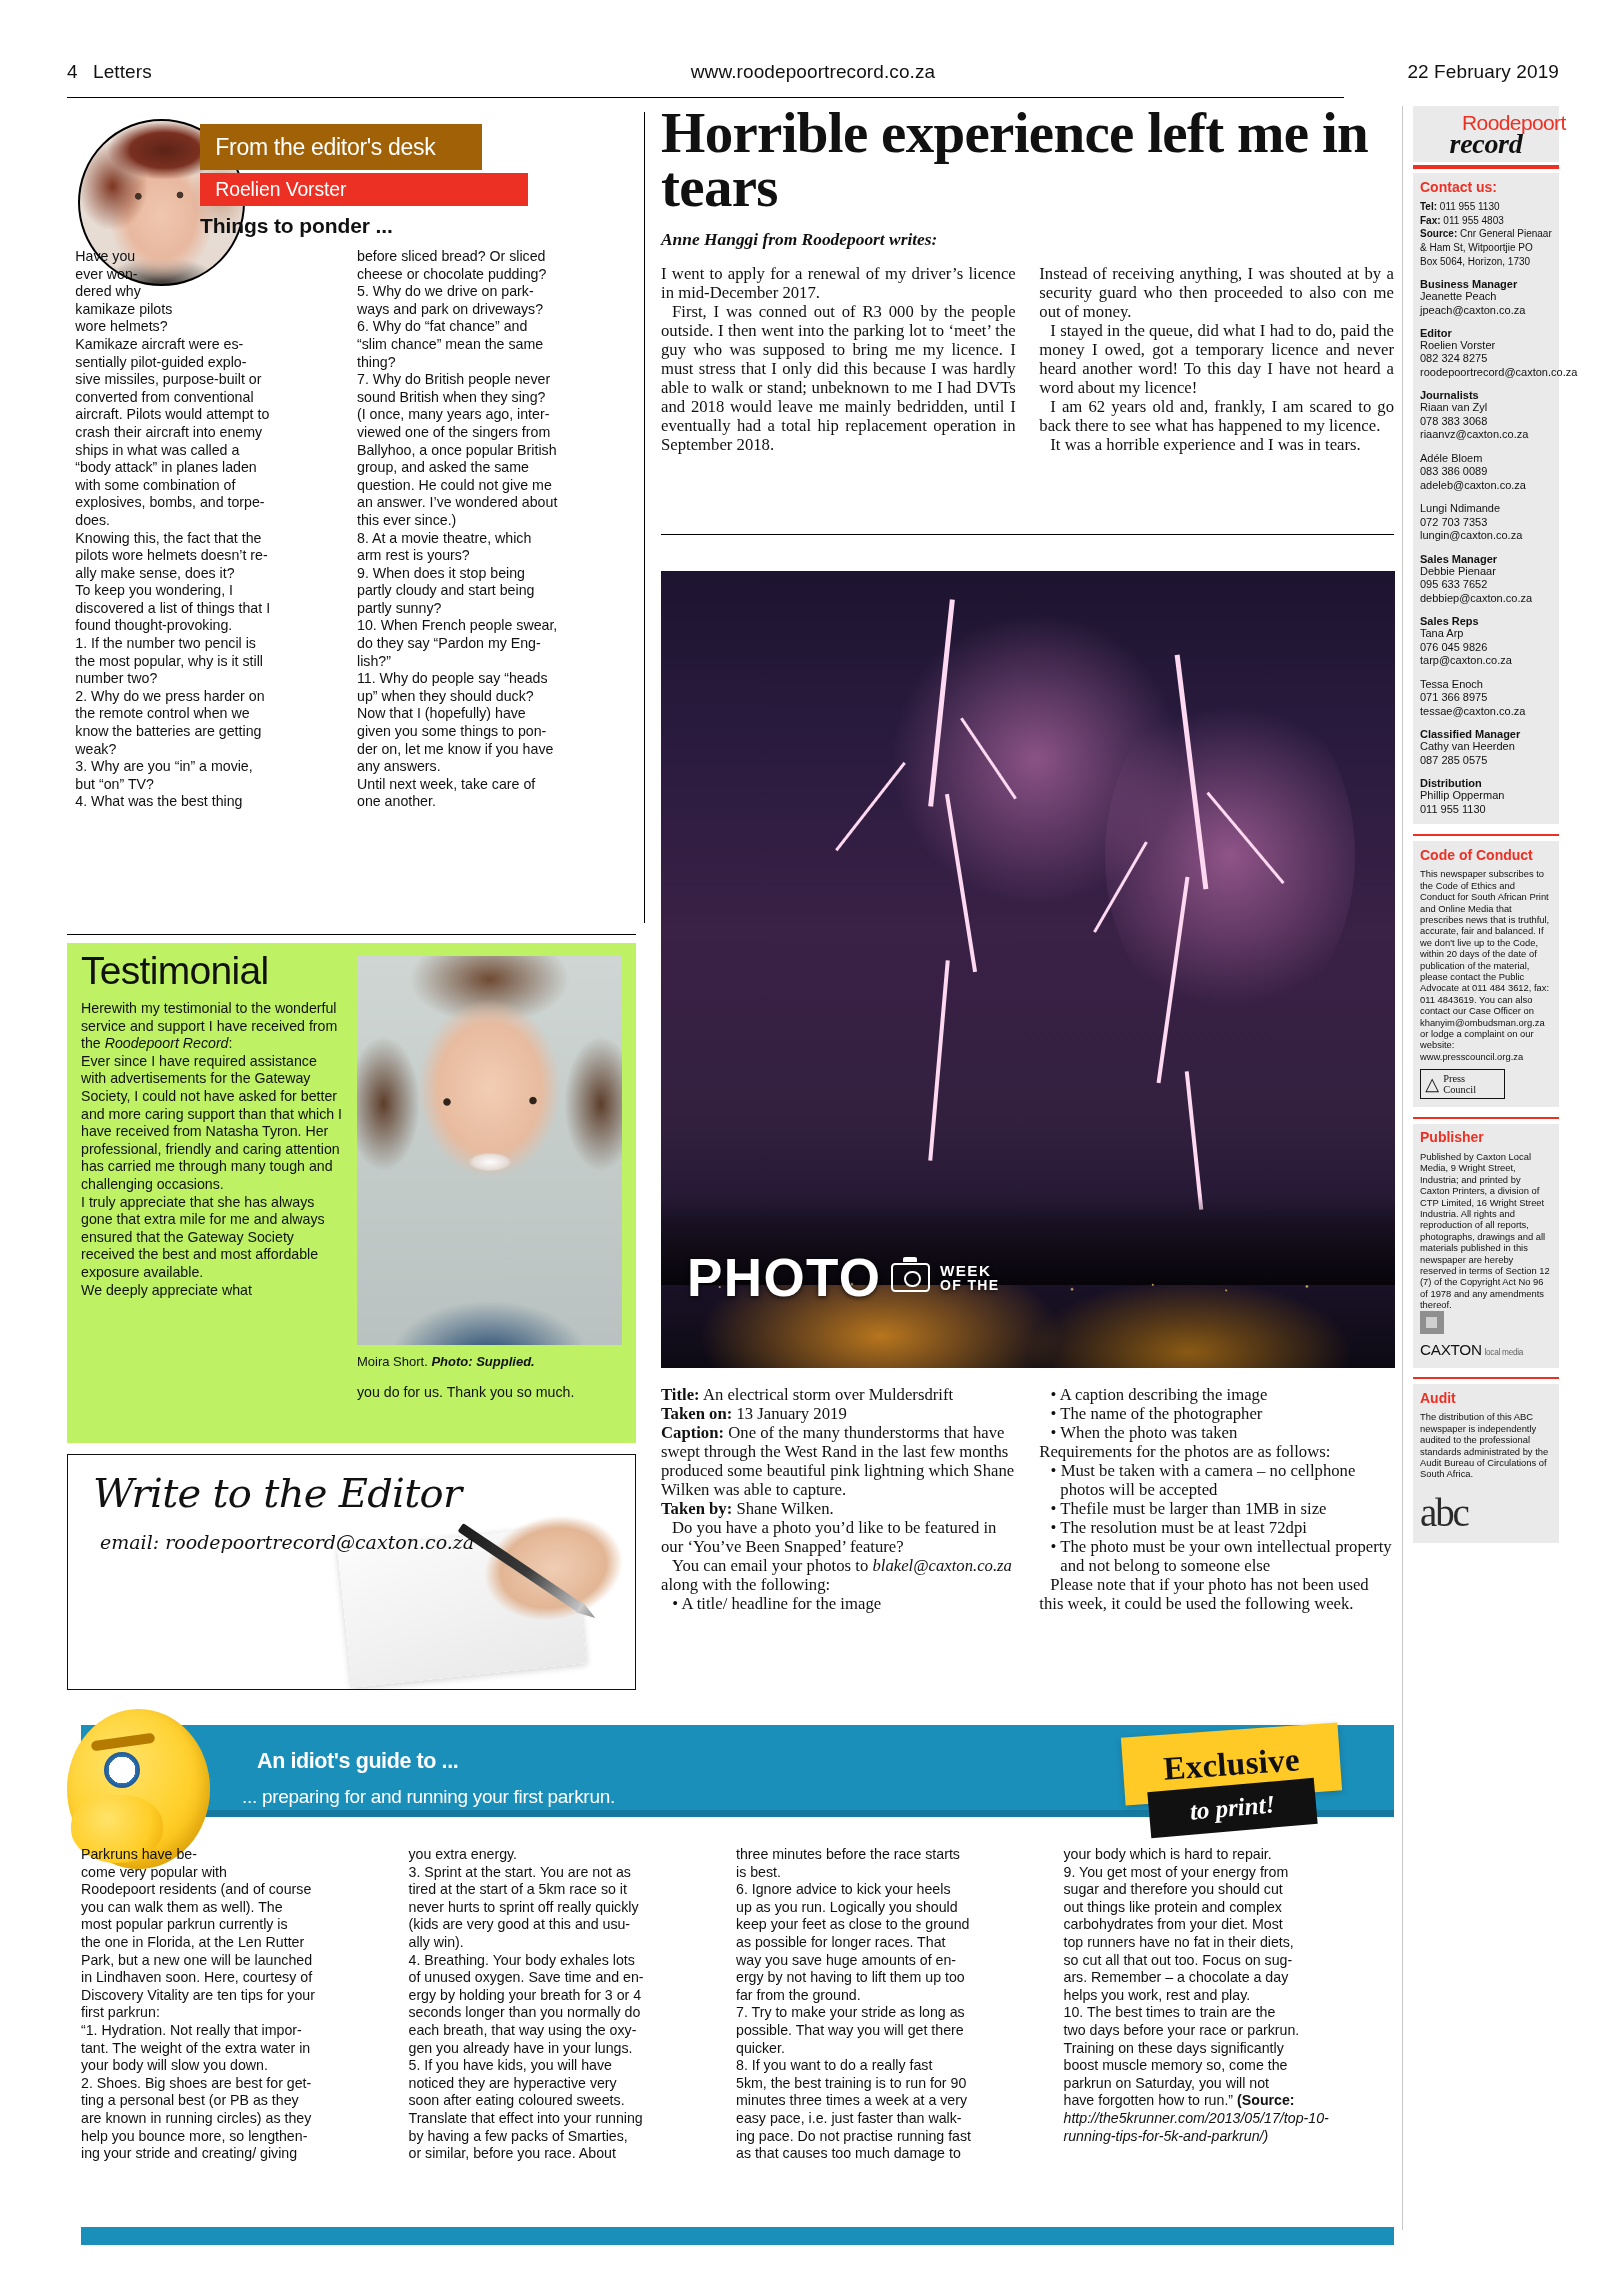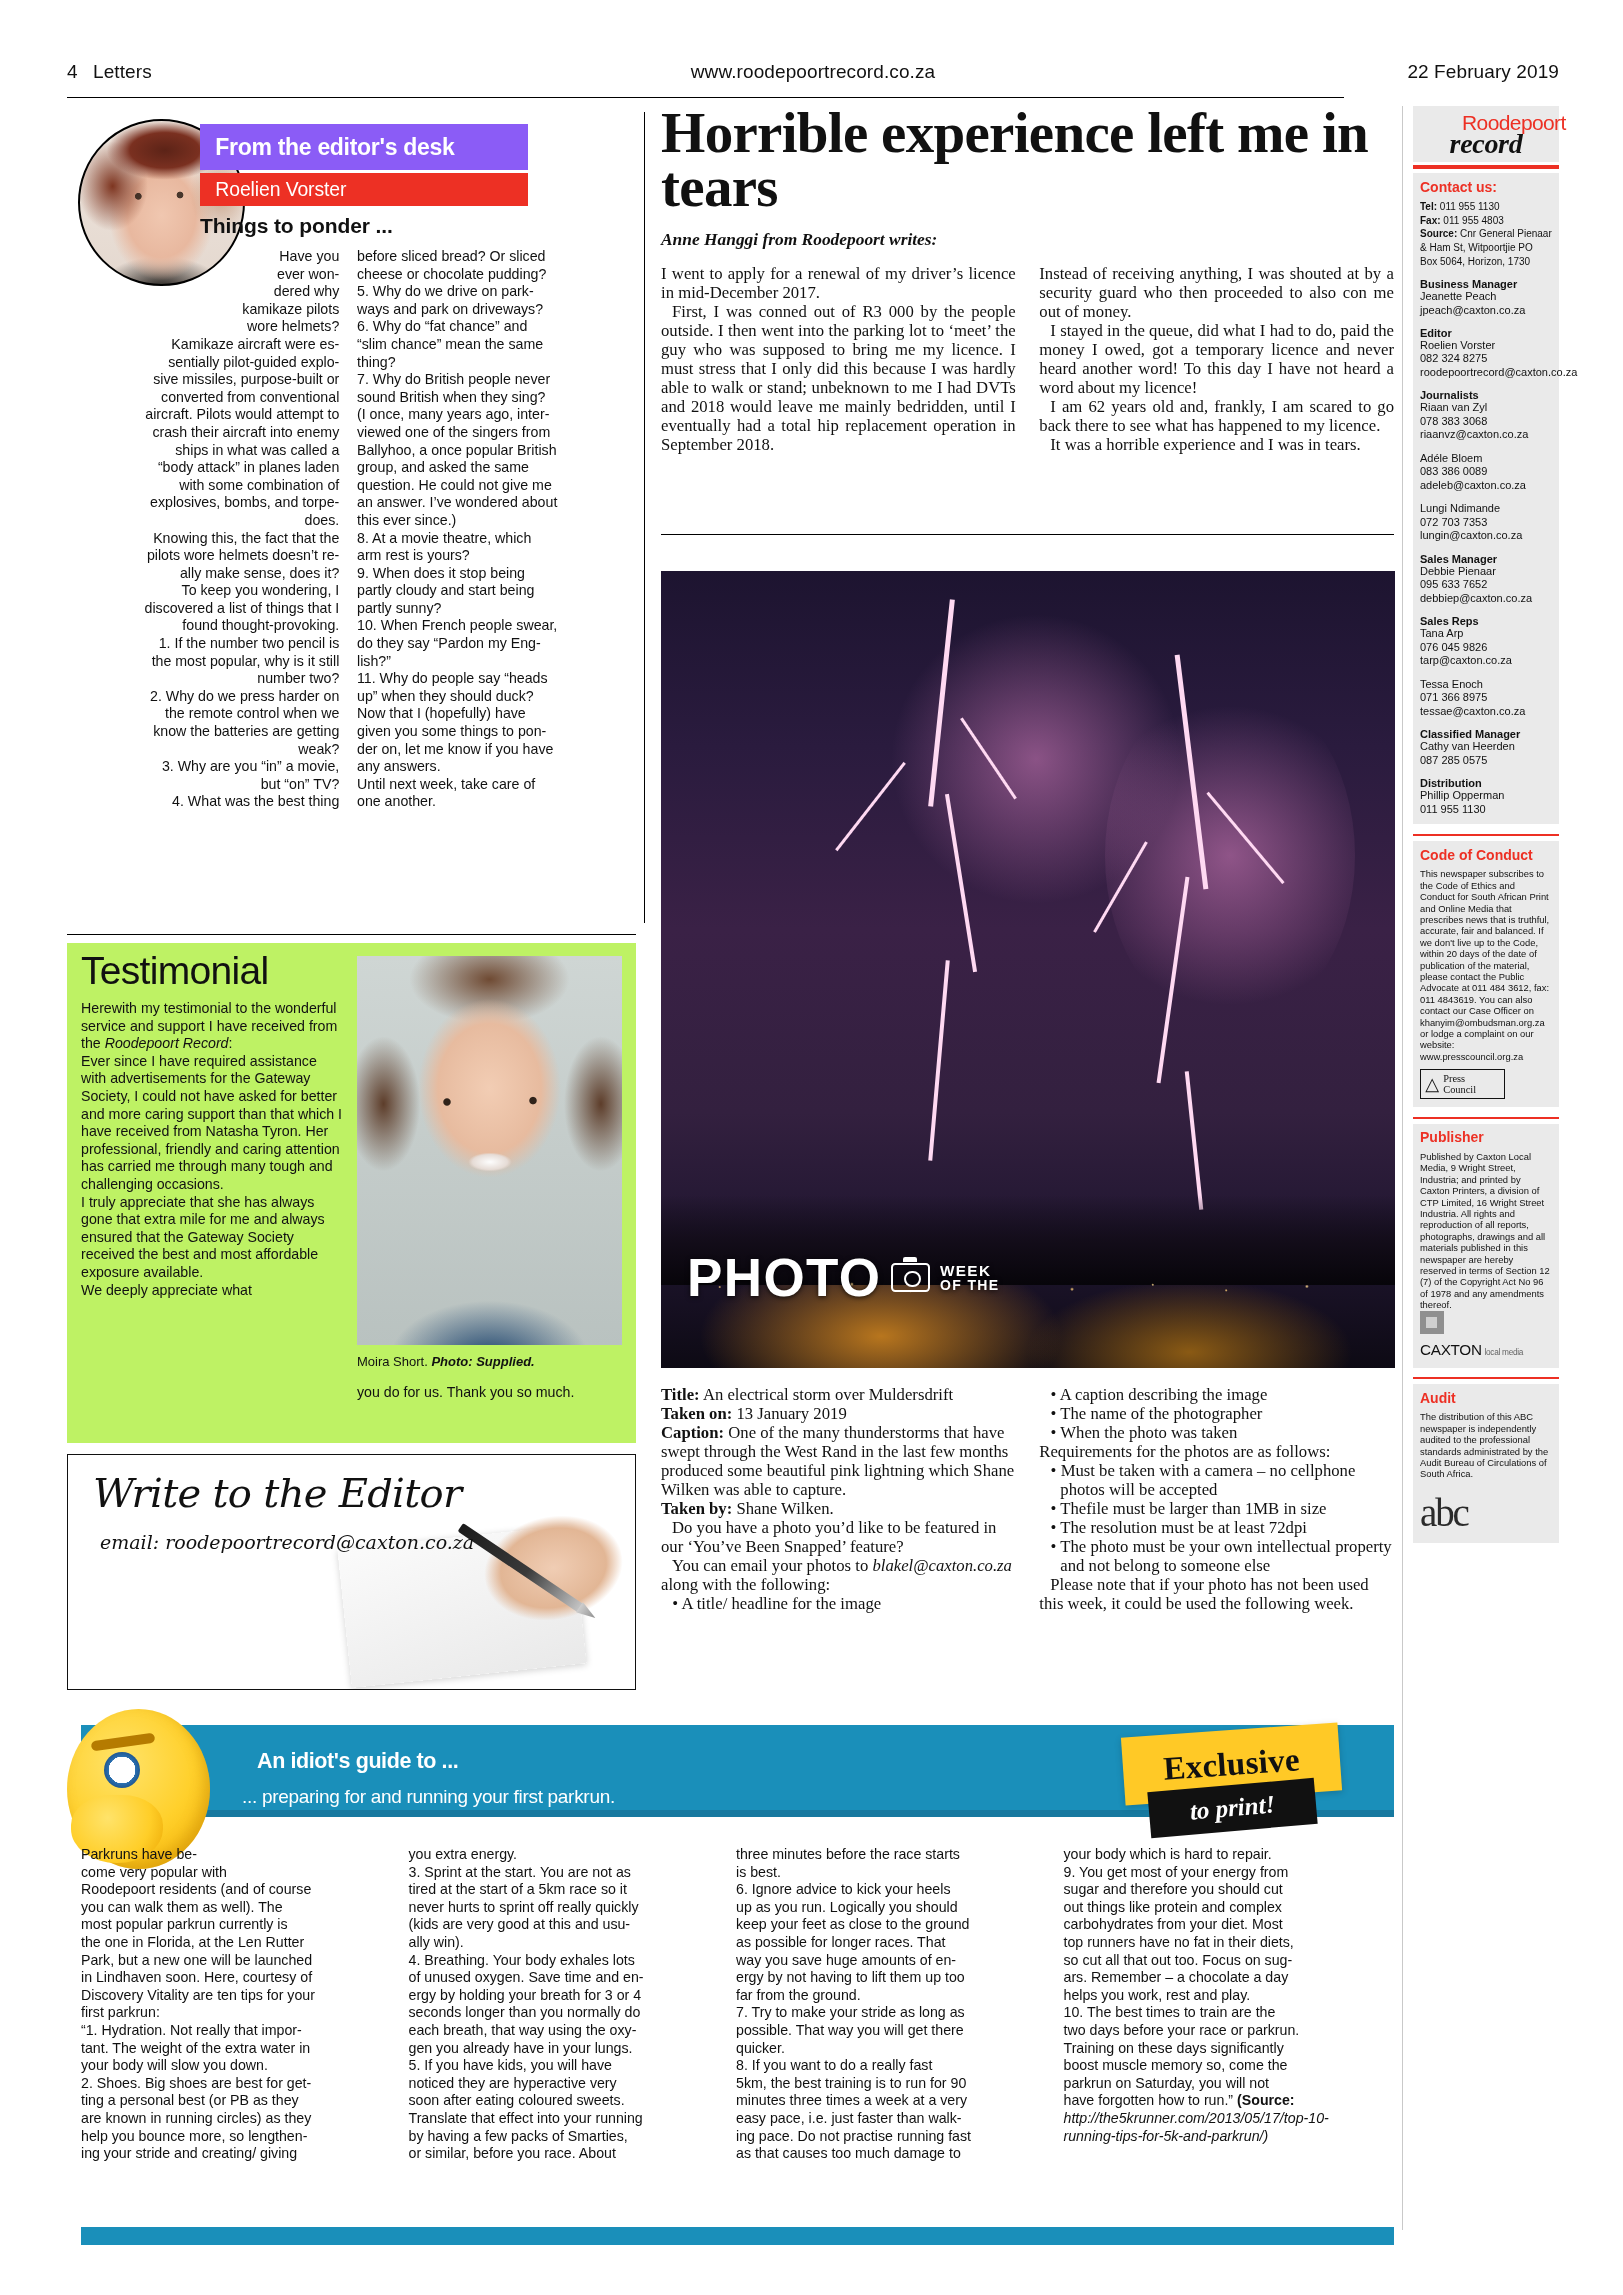--- a/index.html
+++ b/index.html
@@ -41,23 +41,23 @@
       linear-gradient(#efe6de, #e4d8cf);
   }
   .editor-photo:after{
     content:""; position:absolute; left:43px; top:67px; width:76px; height:35px;
     background:
       radial-gradient(circle 6.2px at 15.3px 8.3px, #2c2018 0%, #2c2018 48%, rgba(44,32,24,0) 60%),
       radial-gradient(circle 6.2px at 57px 7px, #2c2018 0%, #2c2018 48%, rgba(44,32,24,0) 60%);
     opacity:.85;
   }
   .editor-hdr-black {
-    position:absolute; left:133px; top:18px; width:328px; height:46px;
-    background:#8b5cf6; color:#fff; display:flex; align-items:center;
-    padding-left:15.3px; font-weight:bold; font-size:23px; letter-spacing:-0.3px;
+    position:absolute; left:133px; top:18px; width:282px; height:46px;
+    background:#a16207; color:#fff; display:flex; align-items:center;
+    padding-left:15.3px; font-weight:normal; font-size:23px; letter-spacing:-0.3px;
   }
   .editor-hdr-red {
     position:absolute; left:133px; top:67px; width:328px; height:33px;
     background:#ed3024; color:#fff; display:flex; align-items:center;
     padding-left:15.3px; font-size:19.4px; letter-spacing:-0.1px;
   }
   .editor-subhdr {
     position:absolute; left:133px; top:108px; font-weight:bold; font-size:21px;
     letter-spacing:-0.1px;
   }
@@ -291,21 +291,21 @@
     <span class="mh-date">22 February 2019</span>
   </div>
   <div class="mh-rule"></div>
 
   <div class="editor-box">
     <div class="editor-photo"></div>
     <div class="editor-hdr-black">From the editor's desk</div>
     <div class="editor-hdr-red">Roelien Vorster</div>
     <div class="editor-subhdr">Things to ponder ...</div>
     <div class="ed-cols">
-      <div class="ed-col ed-col-l" style="white-space:pre-wrap;text-align:right;">Have you
+      <div class="ed-col ed-col-l" style="white-space:pre-wrap;">Have you
 ever won-
 dered why
 kamikaze pilots
 wore helmets?
 Kamikaze aircraft were es-
 sentially pilot-guided explo-
 sive missiles, purpose-built or
 converted from conventional
 aircraft. Pilots would attempt to
 crash their aircraft into enemy

